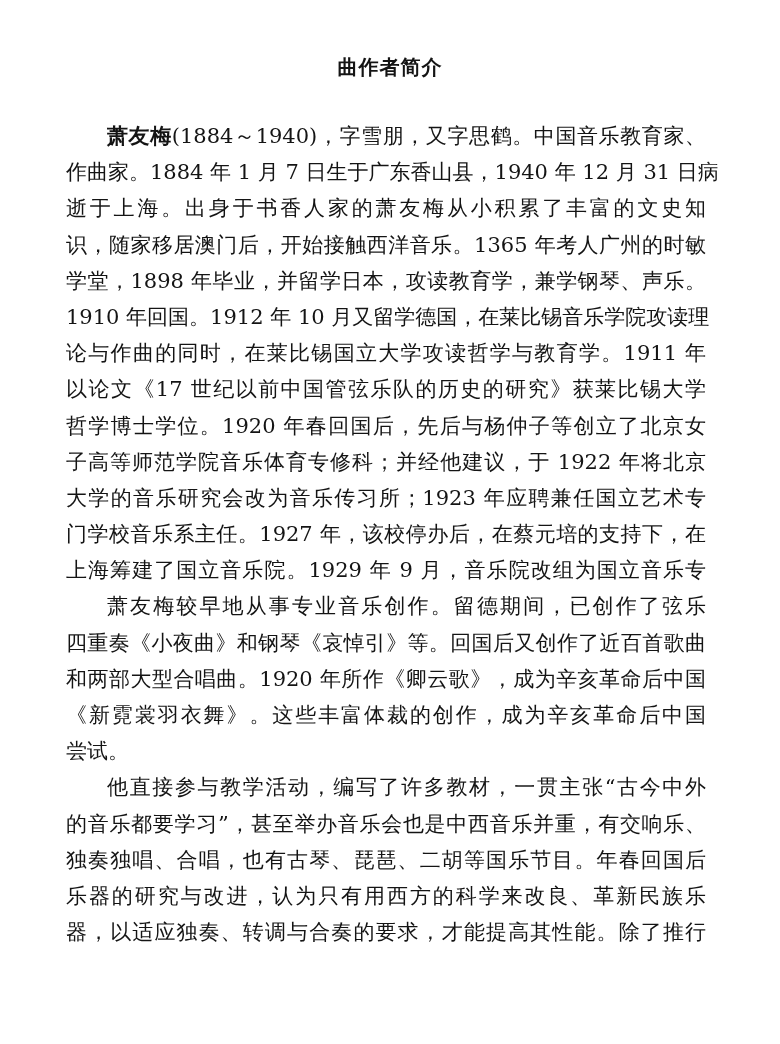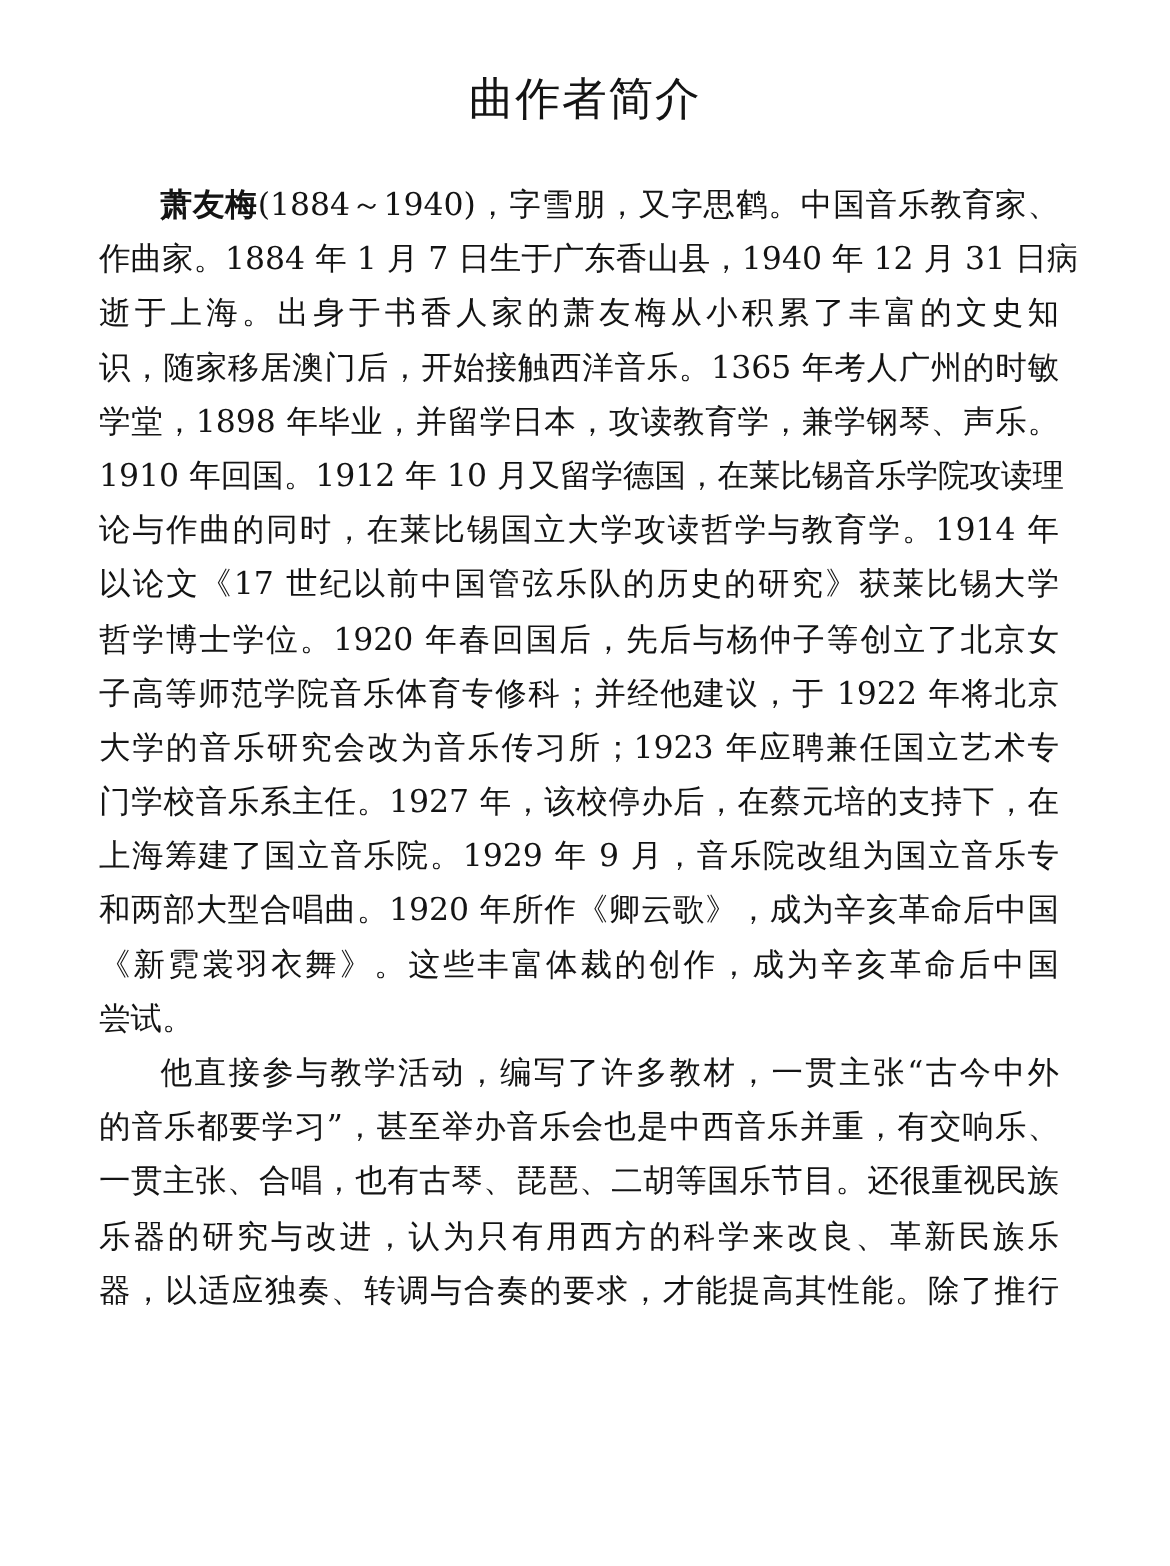--- a/index.html
+++ b/index.html
@@ -20,22 +20,22 @@
       left: 0; top: 0;
       width: 780px; height: 1044px;
     }
     .title {
       position: absolute;
       top: 50px;
       left: 0;
       width: 780px;
       text-align: center;
       font-family: "DejaVu Sans", "Liberation Sans", sans-serif;
-      font-weight: normal;
-      font-size: 30px;
+      font-weight: bold;
+      font-size: 20px;
       letter-spacing: 1px;
       line-height: 34px;
       margin: 0;
     }
     .body-text {
       position: absolute;
       top: 118px;
       left: 66px;
       width: 640px;
     }
@@ -67,31 +67,33 @@
   <h1 class="title">曲作者简介</h1>
 
   <div class="body-text">
 
     <span class="line indent"><span class="name-bold">萧友梅</span><span>(1884～1940)，字雪朋，又字思鹤。中国音乐教育家、</span></span>
     <span class="line">作曲家。1884 年 1 月 7 日生于广东香山县，1940 年 12 月 31 日病</span>
     <span class="line">逝于上海。出身于书香人家的萧友梅从小积累了丰富的文史知</span>
     <span class="line">识，随家移居澳门后，开始接触西洋音乐。1365 年考人广州的时敏</span>
     <span class="line">学堂，1898 年毕业，并留学日本，攻读教育学，兼学钢琴、声乐。</span>
     <span class="line">1910 年回国。1912 年 10 月又留学德国，在莱比锡音乐学院攻读理</span>
-    <span class="line">论与作曲的同时，在莱比锡国立大学攻读哲学与教育学。1914 年</span>
+    <span class="line">论与作曲的同时，在莱比锡国立大学攻读哲学与教育学。1911 年</span>
     <span class="line">以论文《17 世纪以前中国管弦乐队的历史的研究》获莱比锡大学</span>
     <span class="line">哲学博士学位。1920 年春回国后，先后与杨仲子等创立了北京女</span>
     <span class="line">子高等师范学院音乐体育专修科；并经他建议，于 1922 年将北京</span>
     <span class="line">大学的音乐研究会改为音乐传习所；1923 年应聘兼任国立艺术专</span>
     <span class="line">门学校音乐系主任。1927 年，该校停办后，在蔡元培的支持下，在</span>
     <span class="line">上海筹建了国立音乐院。1929 年 9 月，音乐院改组为国立音乐专</span>
 
+    <span class="line indent">萧友梅较早地从事专业音乐创作。留德期间，已创作了弦乐</span>
+    <span class="line">四重奏《小夜曲》和钢琴《哀悼引》等。回国后又创作了近百首歌曲</span>
     <span class="line">和两部大型合唱曲。1920 年所作《卿云歌》，成为辛亥革命后中国</span>
     <span class="line">《新霓裳羽衣舞》。这些丰富体裁的创作，成为辛亥革命后中国</span>
     <span class="line last">尝试。</span>
 
     <span class="line indent">他直接参与教学活动，编写了许多教材，一贯主张“古今中外</span>
     <span class="line">的音乐都要学习”，甚至举办音乐会也是中西音乐并重，有交响乐、</span>
-    <span class="line">一贯主张、合唱，也有古琴、琵琶、二胡等国乐节目。还很重视民族</span>
+    <span class="line">独奏独唱、合唱，也有古琴、琵琶、二胡等国乐节目。年春回国后</span>
     <span class="line">乐器的研究与改进，认为只有用西方的科学来改良、革新民族乐</span>
     <span class="line">器，以适应独奏、转调与合奏的要求，才能提高其性能。除了推行</span>
   </div>
 </div>
 
 </body></html>

